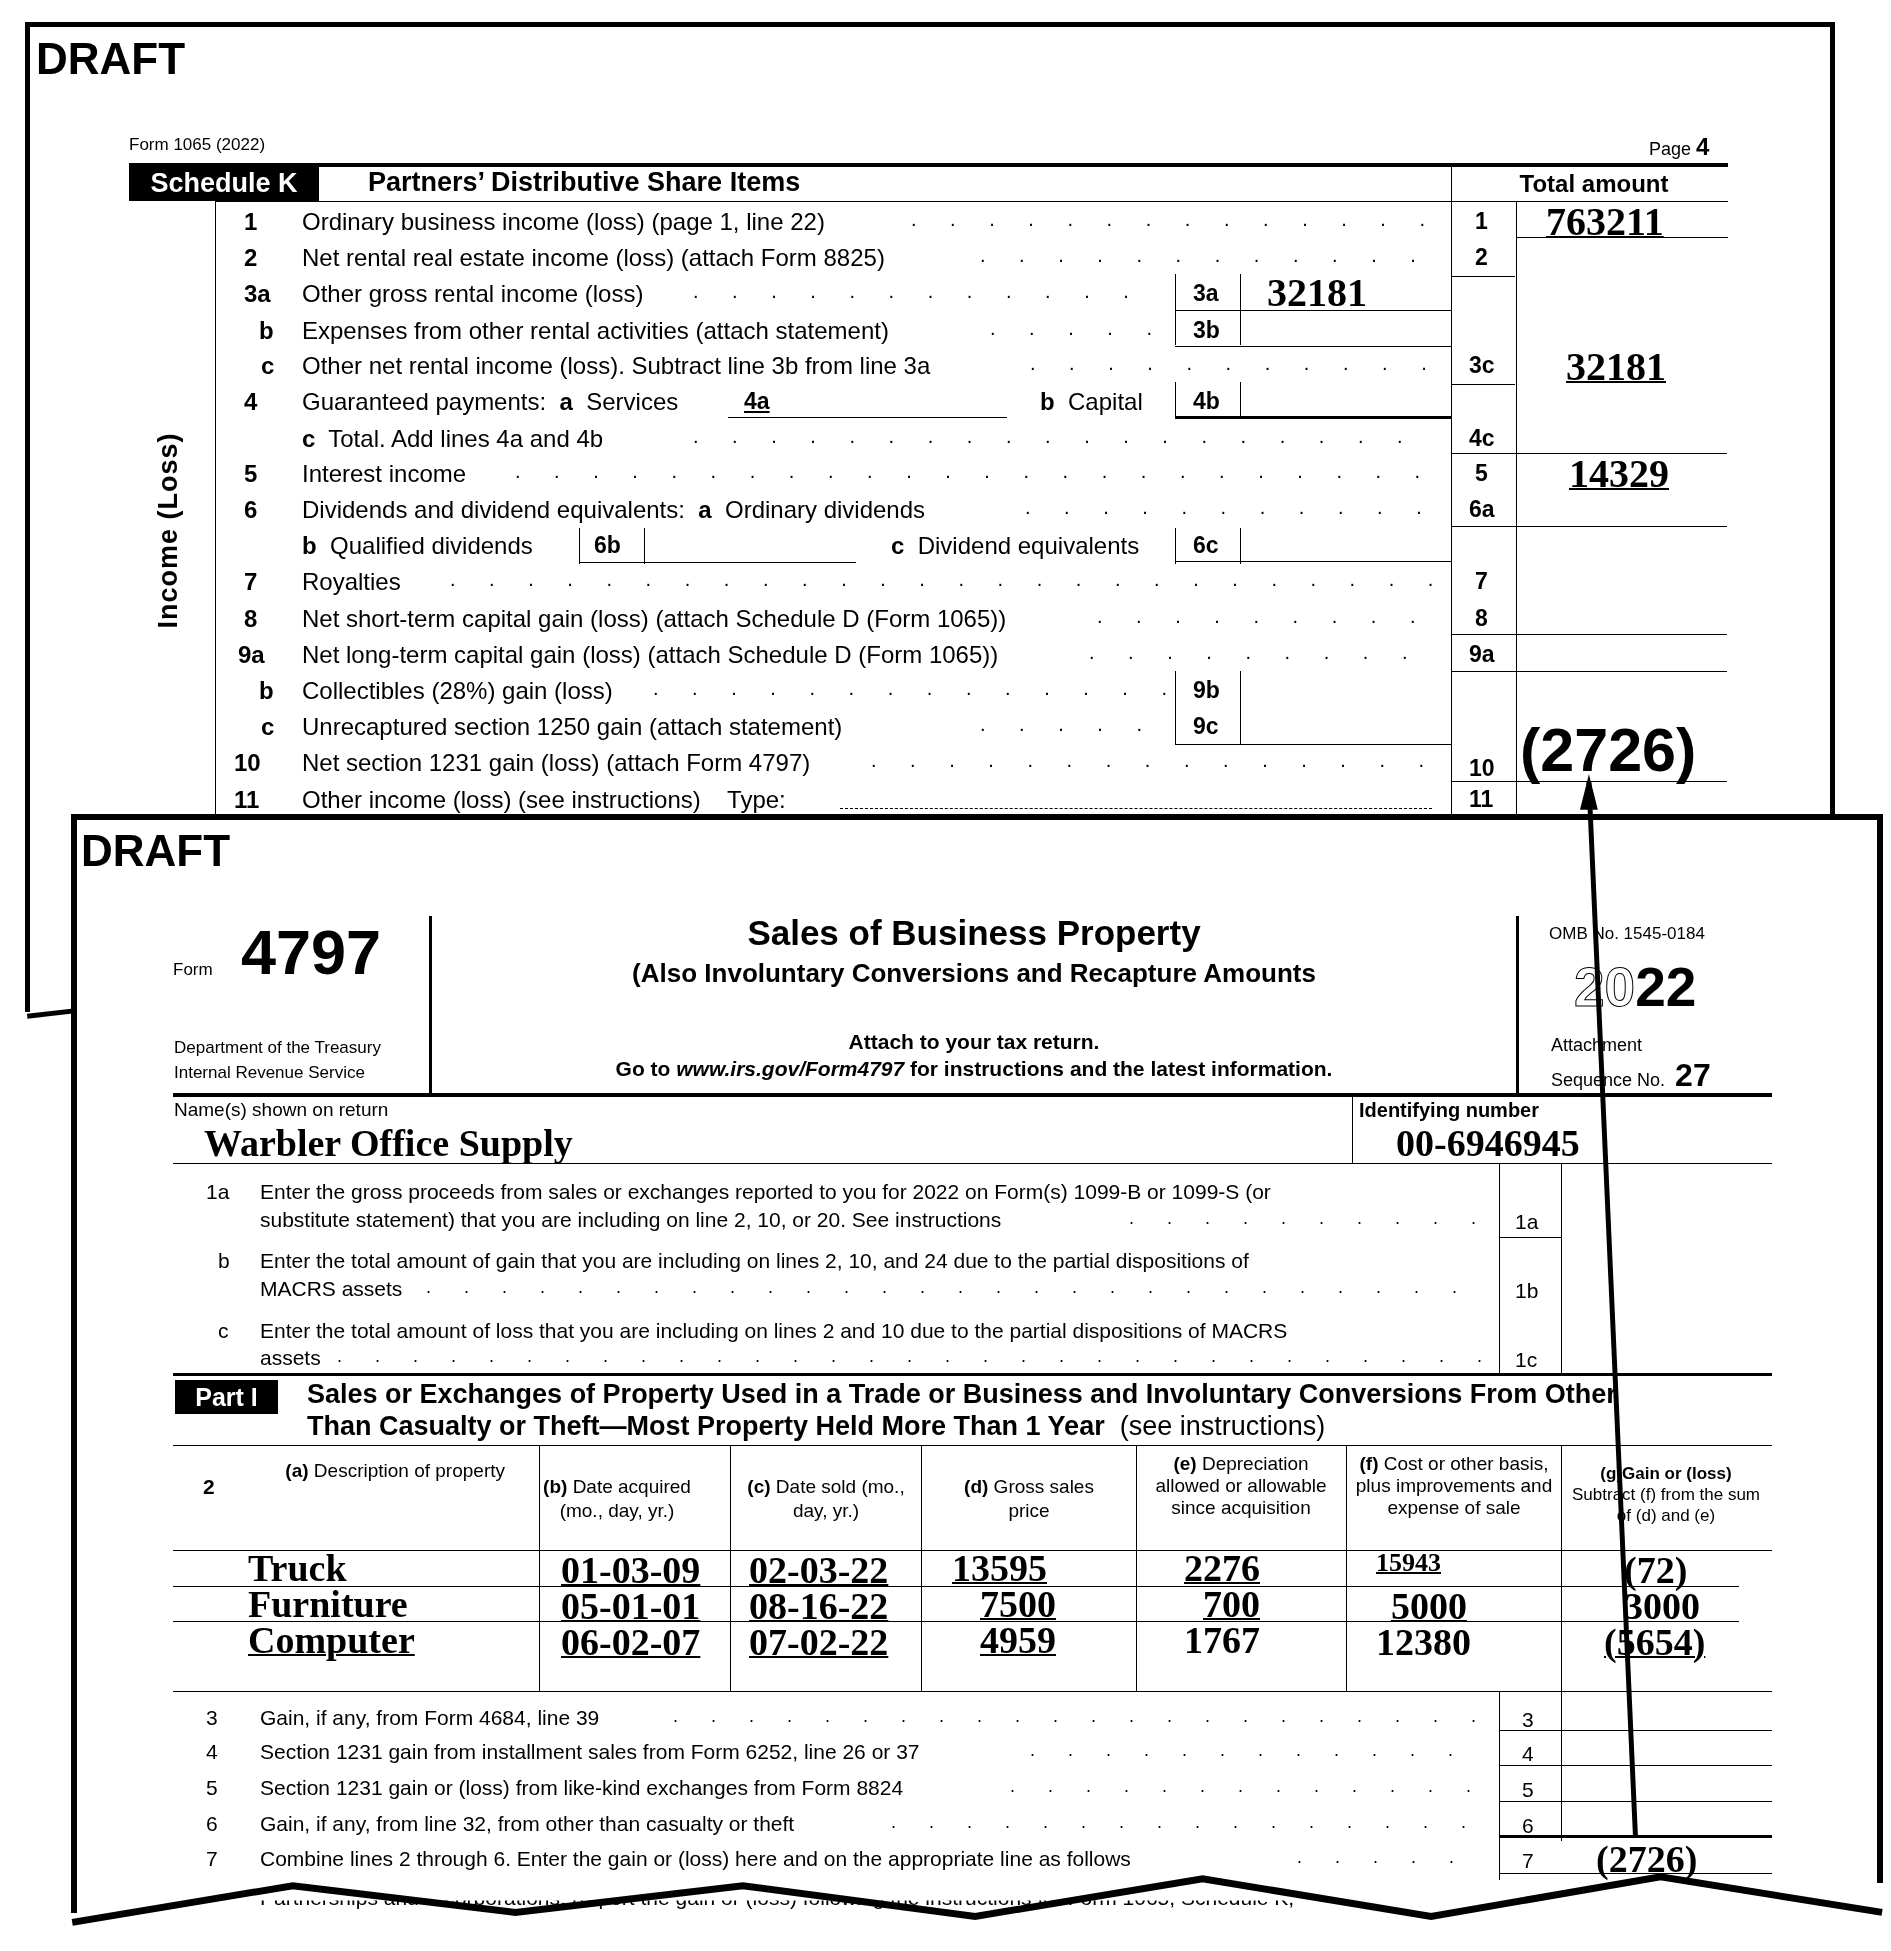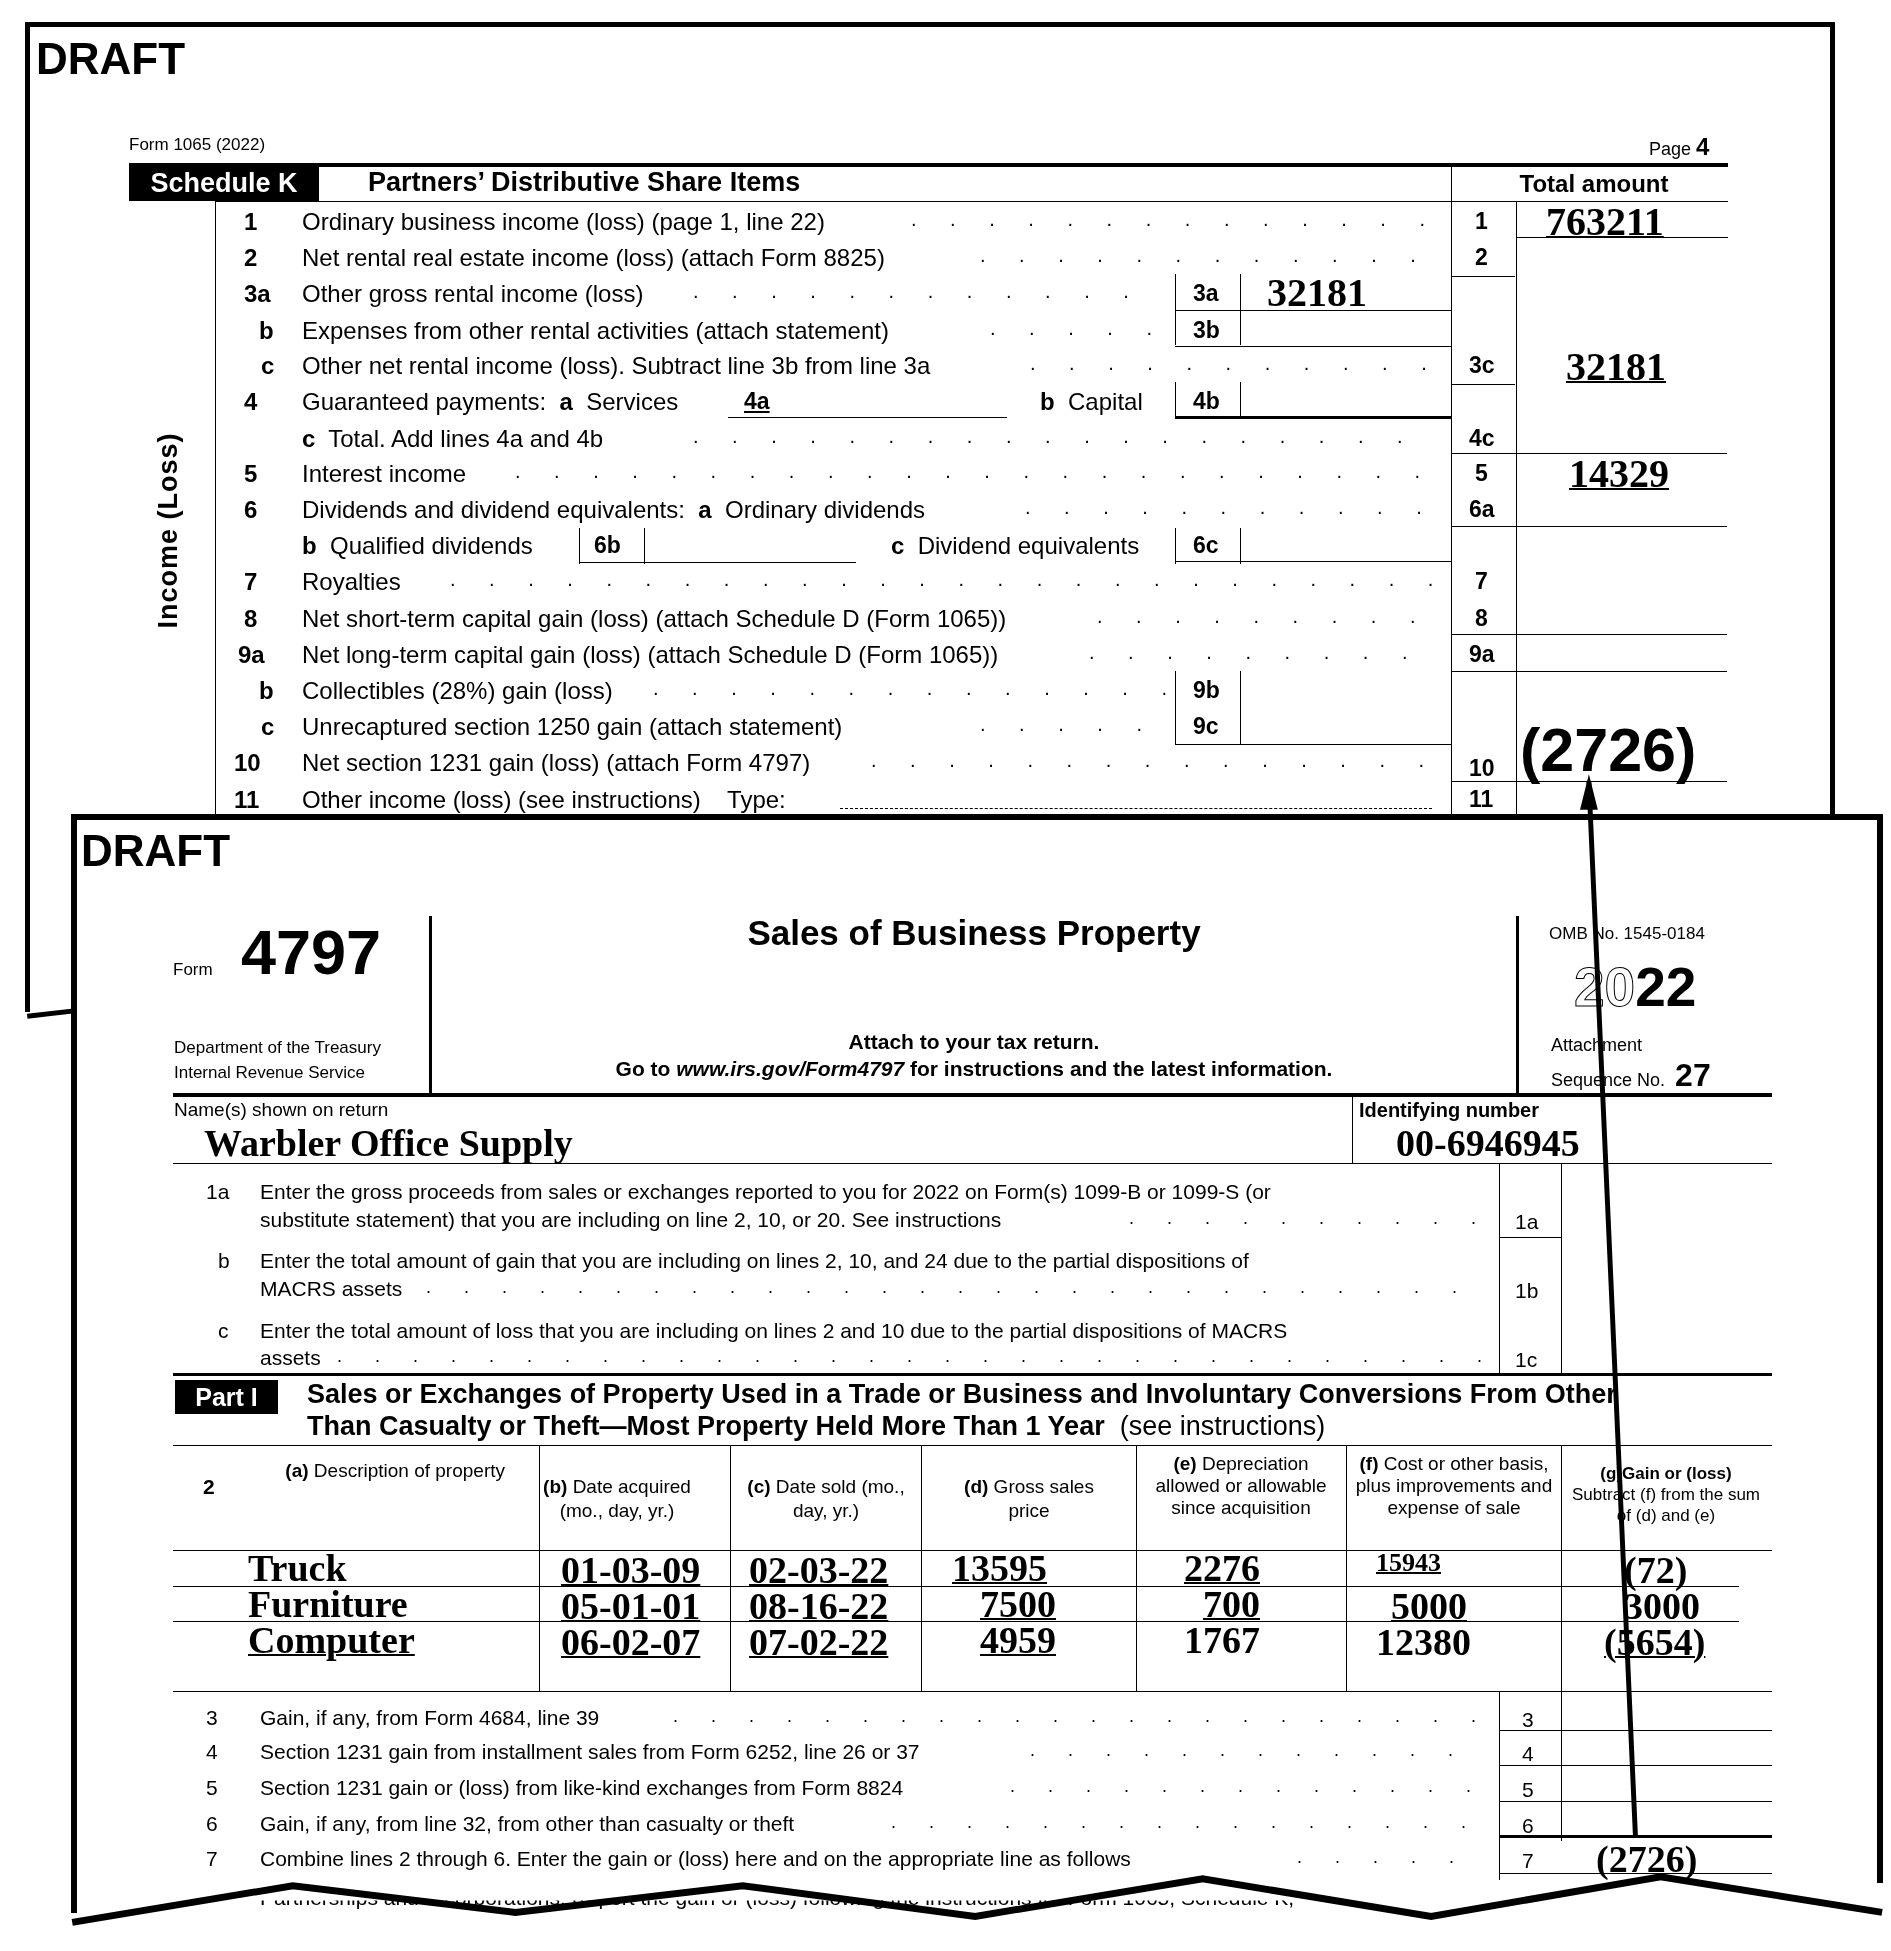--- a/index.html
+++ b/index.html
@@ -201,20 +201,21 @@
 <div class="abs draft" style="left:81px; top:826px;">DRAFT</div>
 
 <div class="abs" style="left:173px; top:960px; font-size:17px;">Form</div>
 <div class="abs" style="left:241px; top:916px; font-size:63px; font-weight:bold;">4797</div>
 <div class="abs" style="left:174px; top:1038px; font-size:17px;">Department of the Treasury</div>
 <div class="abs" style="left:174px; top:1063px; font-size:17px;">Internal Revenue Service</div>
 <div class="vl" style="left:429px; top:916px; width:3px; height:178px;"></div>
 
 <div class="abs" style="left:432px; top:913px; width:1084px; text-align:center; font-size:35px; font-weight:bold;">Sales of Business Property</div>
 <div class="abs" style="left:432px; top:960px; width:1084px; text-align:center; font-size:26px; font-weight:bold; line-height:27px;">
+  <div>(Also Involuntary Conversions and Recapture Amounts</div>
 </div>
 <div class="abs" style="left:432px; top:1030px; width:1084px; text-align:center; font-size:21px; font-weight:bold;">Attach to your tax return.</div>
 <div class="abs" style="left:432px; top:1057px; width:1084px; text-align:center; font-size:21px; font-weight:bold;">
   <span>Go to </span><i>www.irs.gov/Form4797</i><span> for instructions and the latest information.</span>
 </div>
 <div class="vl" style="left:1516px; top:916px; width:3px; height:178px;"></div>
 
 <div class="abs" style="left:1549px; top:924px; font-size:17px;">OMB No. 1545-0184</div>
 <div class="abs" style="left:1574px; top:955px; font-size:55px; font-weight:bold;">
   <span style="color:#fff; -webkit-text-stroke:1px #000;">20</span><span>22</span>

